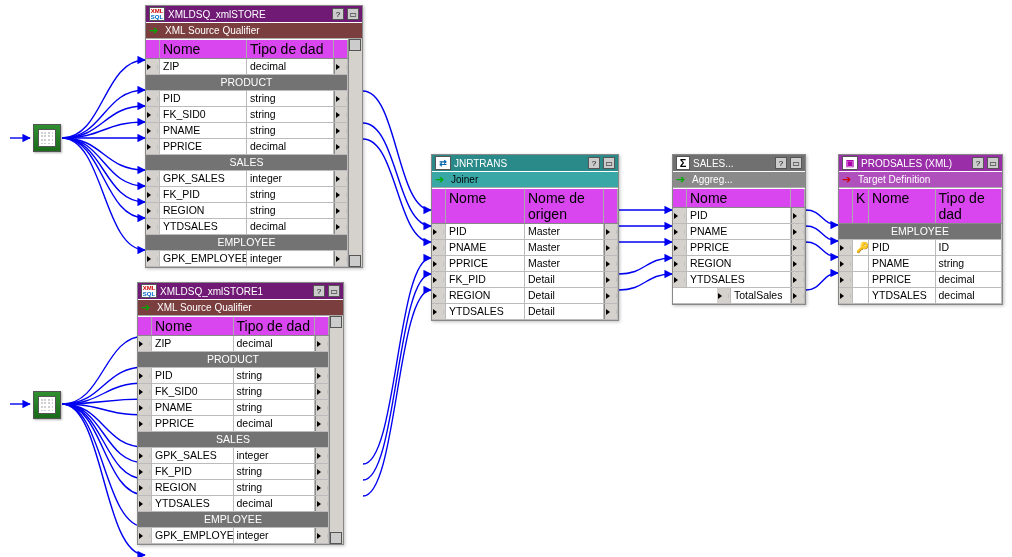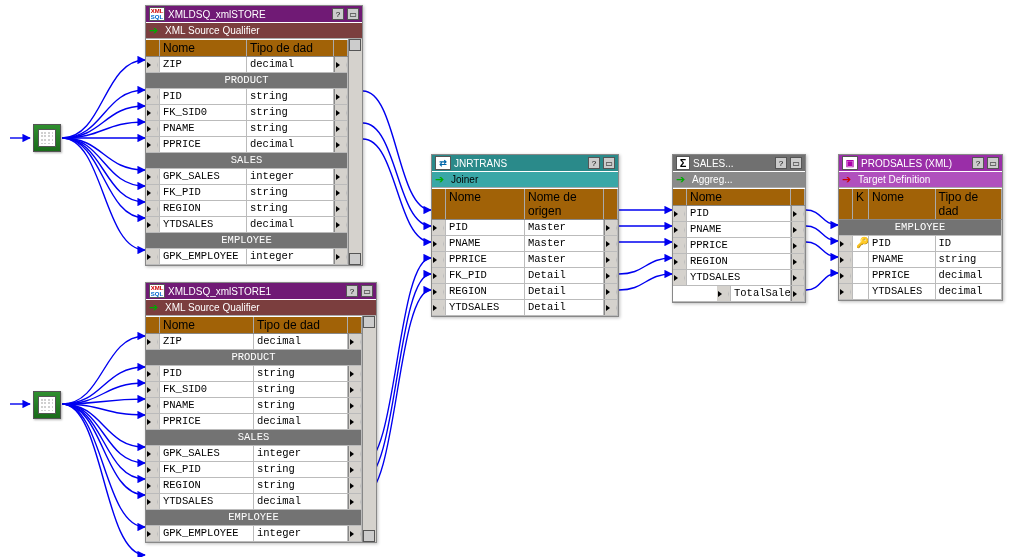--- a/index.html
+++ b/index.html
@@ -101,30 +101,29 @@
     font-size: 11px;
     color: #0a0;
   }
   .hrow {
     display: grid;
     background:#d5d2cd;
     border-top:1px solid #fff;
     border-bottom:1px solid #888;
   }
   .hrow span {
-    font-size:12px;
+    font-size:14px;
     padding:1px 3px;
     border-right:1px solid #aaa;
-    background:#a16207;
+    background:#d946ef;
   }
   .row {
     display:grid;
     background:#fff;
     border-bottom:1px solid #bbb;
-    font-family:Liberation Mono, monospace;
   }
   .row span {
     font-size:10.5px;
     padding:0 3px;
     line-height: 15px;
     border-right:1px solid #bbb;
     white-space:nowrap;
     overflow:hidden;
   }
   .gutter-l, .gutter-r {
@@ -343,21 +342,21 @@
             </span>
           </div>
         </div>
         <div class="scroll">
           <span class="btn"></span>
           <div style="flex:1"></div>
           <span class="btn"></span>
         </div>
       </div>
     </div>
-    <div class="widget" style="left: 145px; top: 282px; width: 232px;">
+    <div class="widget" style="left: 137px; top: 282px; width: 207px;">
       <div class="title title-dark">
         <span class="icon"><span>XML</span><br><span style="color:#06c">SQL</span></span>
    <span class="tname">XMLDSQ_xmlSTORE1</span>
    <span class="ctrl">?</span>
    <span class="ctrl">▭</span>
       </div>
       <div class="sub sub-dark">
         <span class="arrow">➔</span>
         <span>XML Source Qualifier</span>
       </div>

